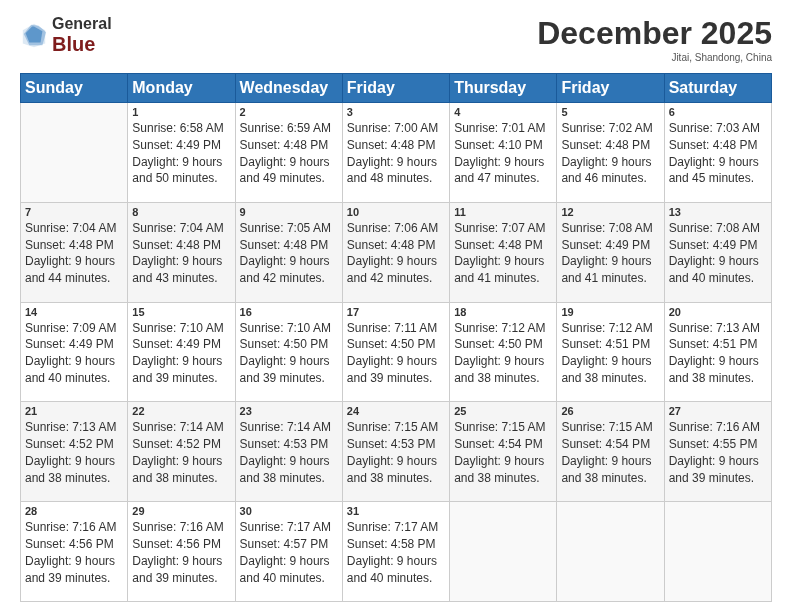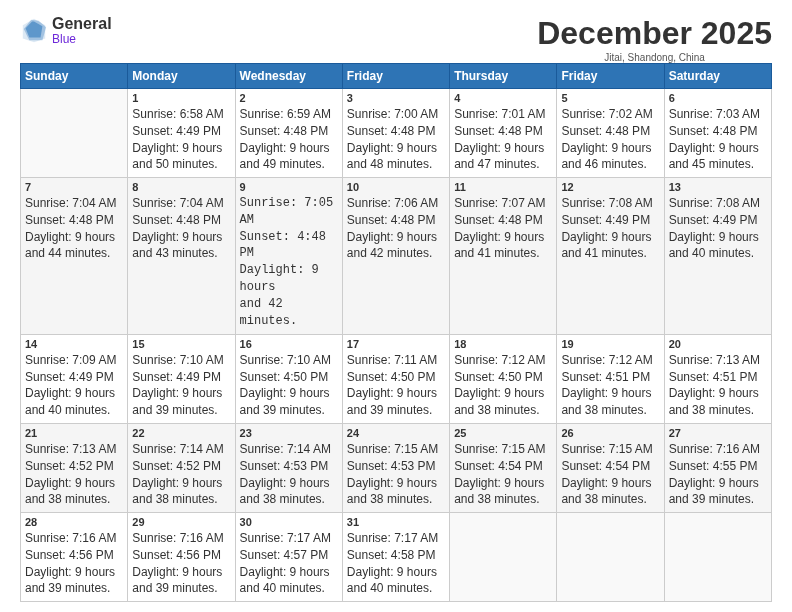--- a/index.html
+++ b/index.html
@@ -14,68 +14,69 @@
       width: 792px;
       height: 612px;
       padding: 15px 20px 10px 20px;
       display: flex;
       flex-direction: column;
     }
     .header {
       display: flex;
       justify-content: space-between;
       align-items: flex-start;
+      margin-bottom: 10px;
     }
     .logo {
       display: flex;
       align-items: center;
       gap: 4px;
     }
     .logo-text {
       display: flex;
       flex-direction: column;
       line-height: 1.1;
     }
     .logo-general {
       font-size: 16px;
       font-weight: bold;
       color: #333;
     }
     .logo-blue {
-      font-size: 12px;
-      font-weight: normal;
-      color: #6d28d9;
+      font-size: 20px;
+      font-weight: bold;
+      color: #7f1d1d;
     }
     .logo-icon {
       width: 28px;
       height: 28px;
     }
     .title-block {
-      text-align: center;
+      text-align: right;
     }
     .title-month {
       font-size: 32px;
       font-weight: bold;
       color: #333;
     }
     .title-location {
       font-size: 10px;
       color: #555;
     }
     .calendar {
       flex: 1;
       border: 1px solid #ccc;
       border-collapse: collapse;
       width: 100%;
       table-layout: fixed;
     }
     .calendar th {
       background: #2e74b5;
       color: #fff;
-      font-size: 12px;
+      font-size: 16px;
       font-weight: bold;
       padding: 5px 4px;
       text-align: left;
       border: 1px solid #1a5a9a;
     }
     .calendar td {
       border: 1px solid #ccc;
       vertical-align: top;
       padding: 3px 4px;
       font-size: 9.5px;
@@ -157,21 +158,21 @@
           <td>
             <div class="day-num">3</div>
             <div class="day-info" style="white-space: pre-line;">Sunrise: 7:00 AM
 Sunset: 4:48 PM
 Daylight: 9 hours
 and 48 minutes.</div>
           </td>
           <td>
             <div class="day-num">4</div>
             <div class="day-info" style="white-space: pre-line;">Sunrise: 7:01 AM
-Sunset: 4:48 PM
+Sunset: 4:10 PM
 Daylight: 9 hours
 and 47 minutes.</div>
           </td>
           <td>
             <div class="day-num">5</div>
             <div class="day-info" style="white-space: pre-line;">Sunrise: 7:02 AM
 Sunset: 4:48 PM
 Daylight: 9 hours
 and 46 minutes.</div>
           </td>
@@ -193,21 +194,21 @@
           </td>
           <td>
             <div class="day-num">8</div>
             <div class="day-info" style="white-space: pre-line;">Sunrise: 7:04 AM
 Sunset: 4:48 PM
 Daylight: 9 hours
 and 43 minutes.</div>
           </td>
           <td>
             <div class="day-num">9</div>
-            <div class="day-info" style="white-space: pre-line; font-family: Liberation Mono, monospace;">Sunrise: 7:05 AM
+            <div class="day-info" style="white-space: pre-line;">Sunrise: 7:05 AM
 Sunset: 4:48 PM
 Daylight: 9 hours
 and 42 minutes.</div>
           </td>
           <td>
             <div class="day-num">10</div>
             <div class="day-info" style="white-space: pre-line;">Sunrise: 7:06 AM
 Sunset: 4:48 PM
 Daylight: 9 hours
 and 42 minutes.</div>

